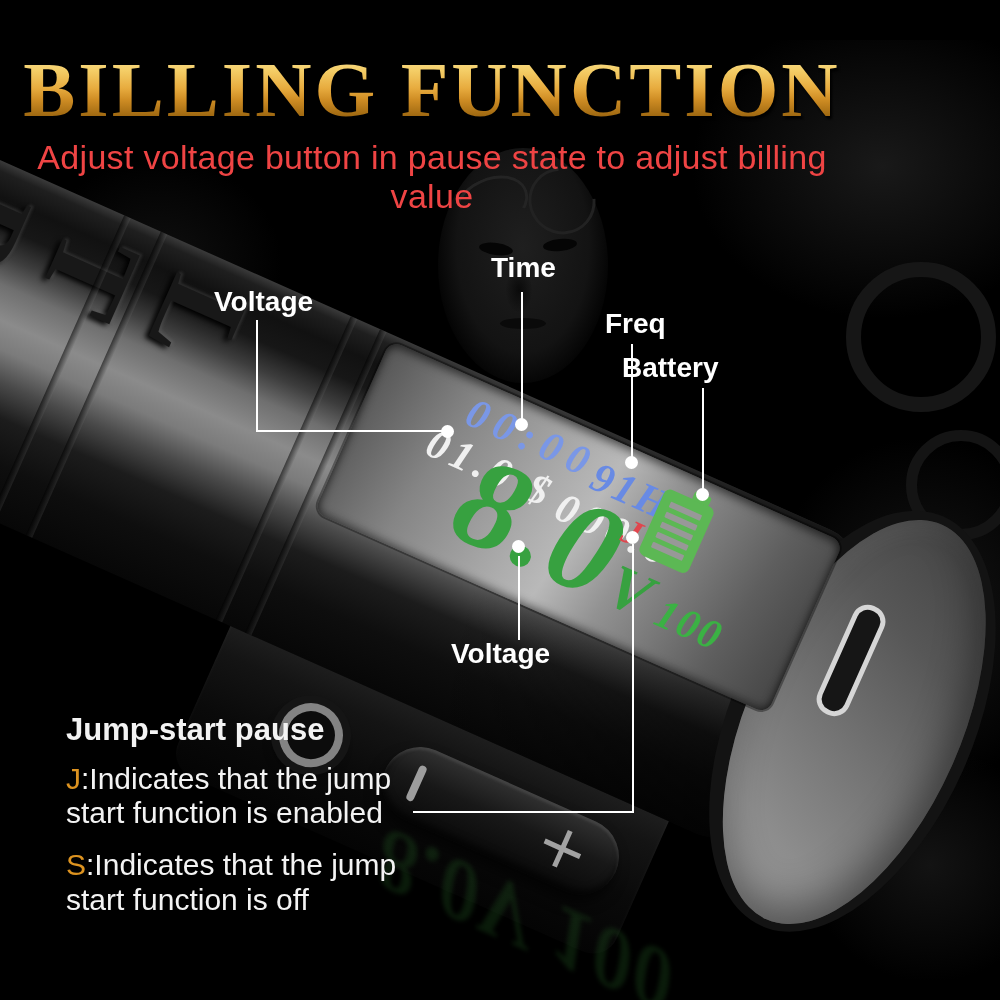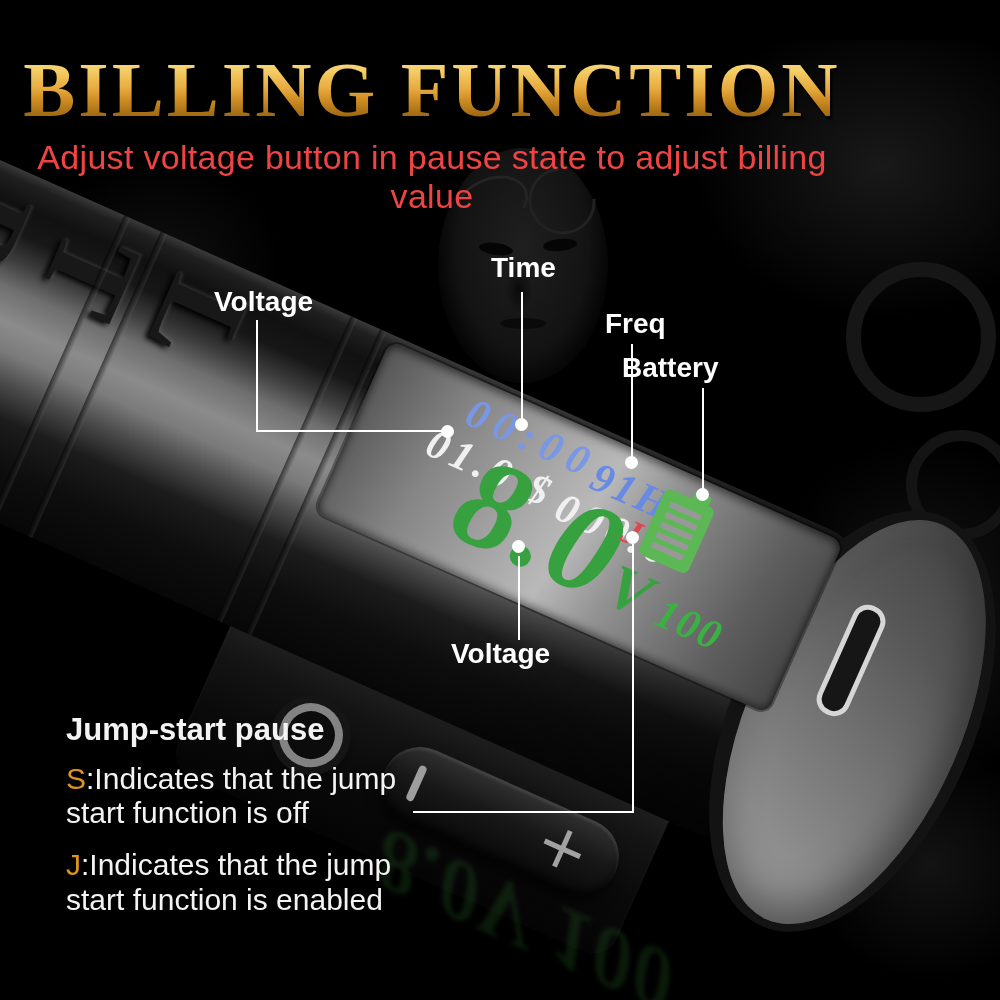--- a/index.html
+++ b/index.html
@@ -219,22 +219,22 @@
     <span class="lbl" id="lbl-billing">Voltage</span>
     <span class="lbl" id="lbl-time">Time</span>
     <span class="lbl" id="lbl-freq">Freq</span>
     <span class="lbl" id="lbl-battery">Battery</span>
     <span class="lbl" id="lbl-voltage">Voltage</span>
   </div>
 
   <div class="legend">
     <h2>Jump-start pause</h2>
     <p>
+      <span class="amber">J</span><span>:</span><span>Indicates that the jump</span><br>
+      <span>start function is enabled</span>
+    </p>
+    <p>
       <span class="amber">S</span><span>:</span><span>Indicates that the jump</span><br>
       <span>start function is off</span>
     </p>
-    <p>
-      <span class="amber">J</span><span>:</span><span>Indicates that the jump</span><br>
-      <span>start function is enabled</span>
-    </p>
   </div>
 
 </div>
 
 </body></html>

